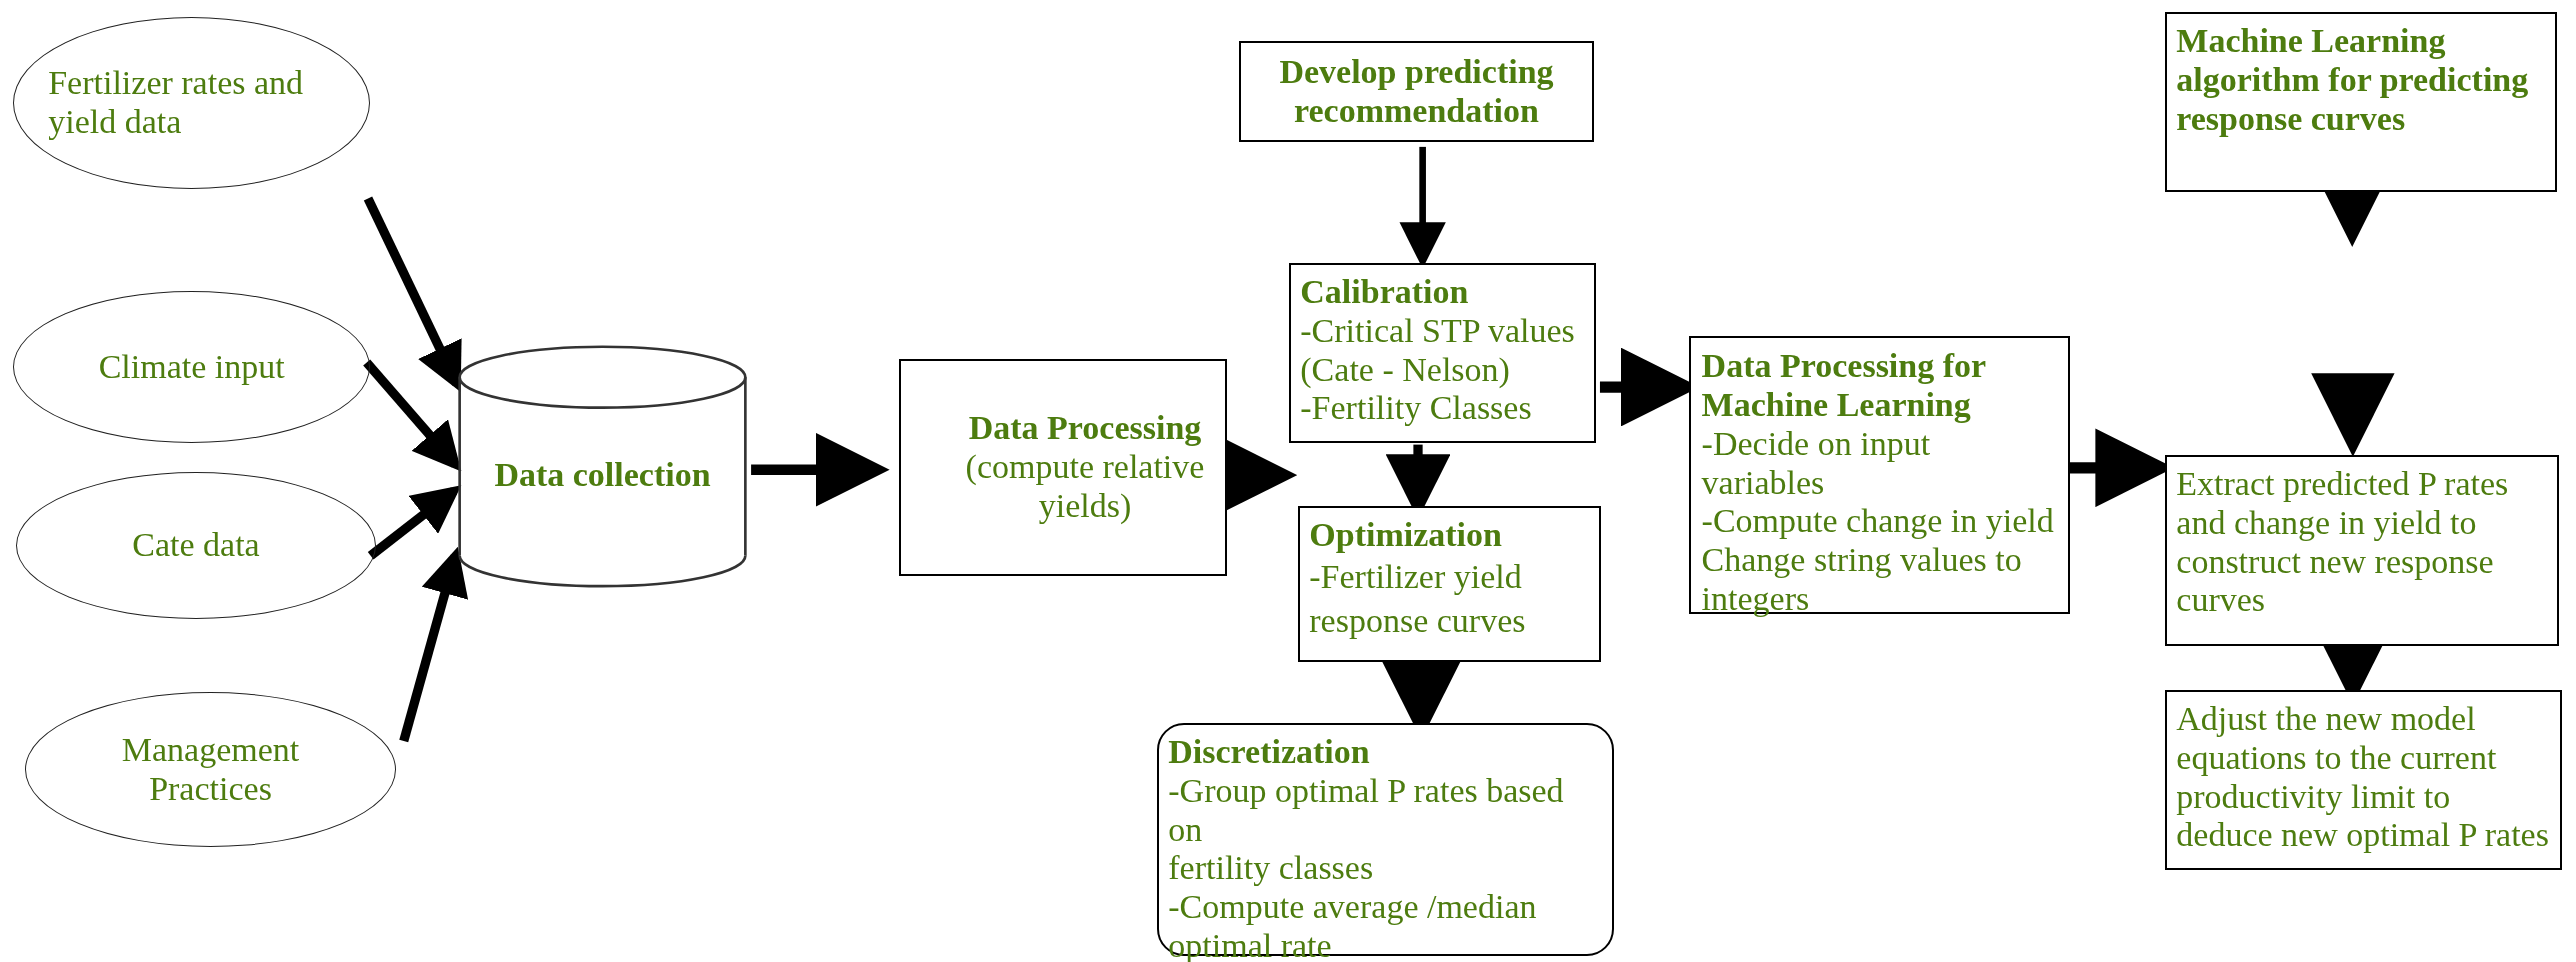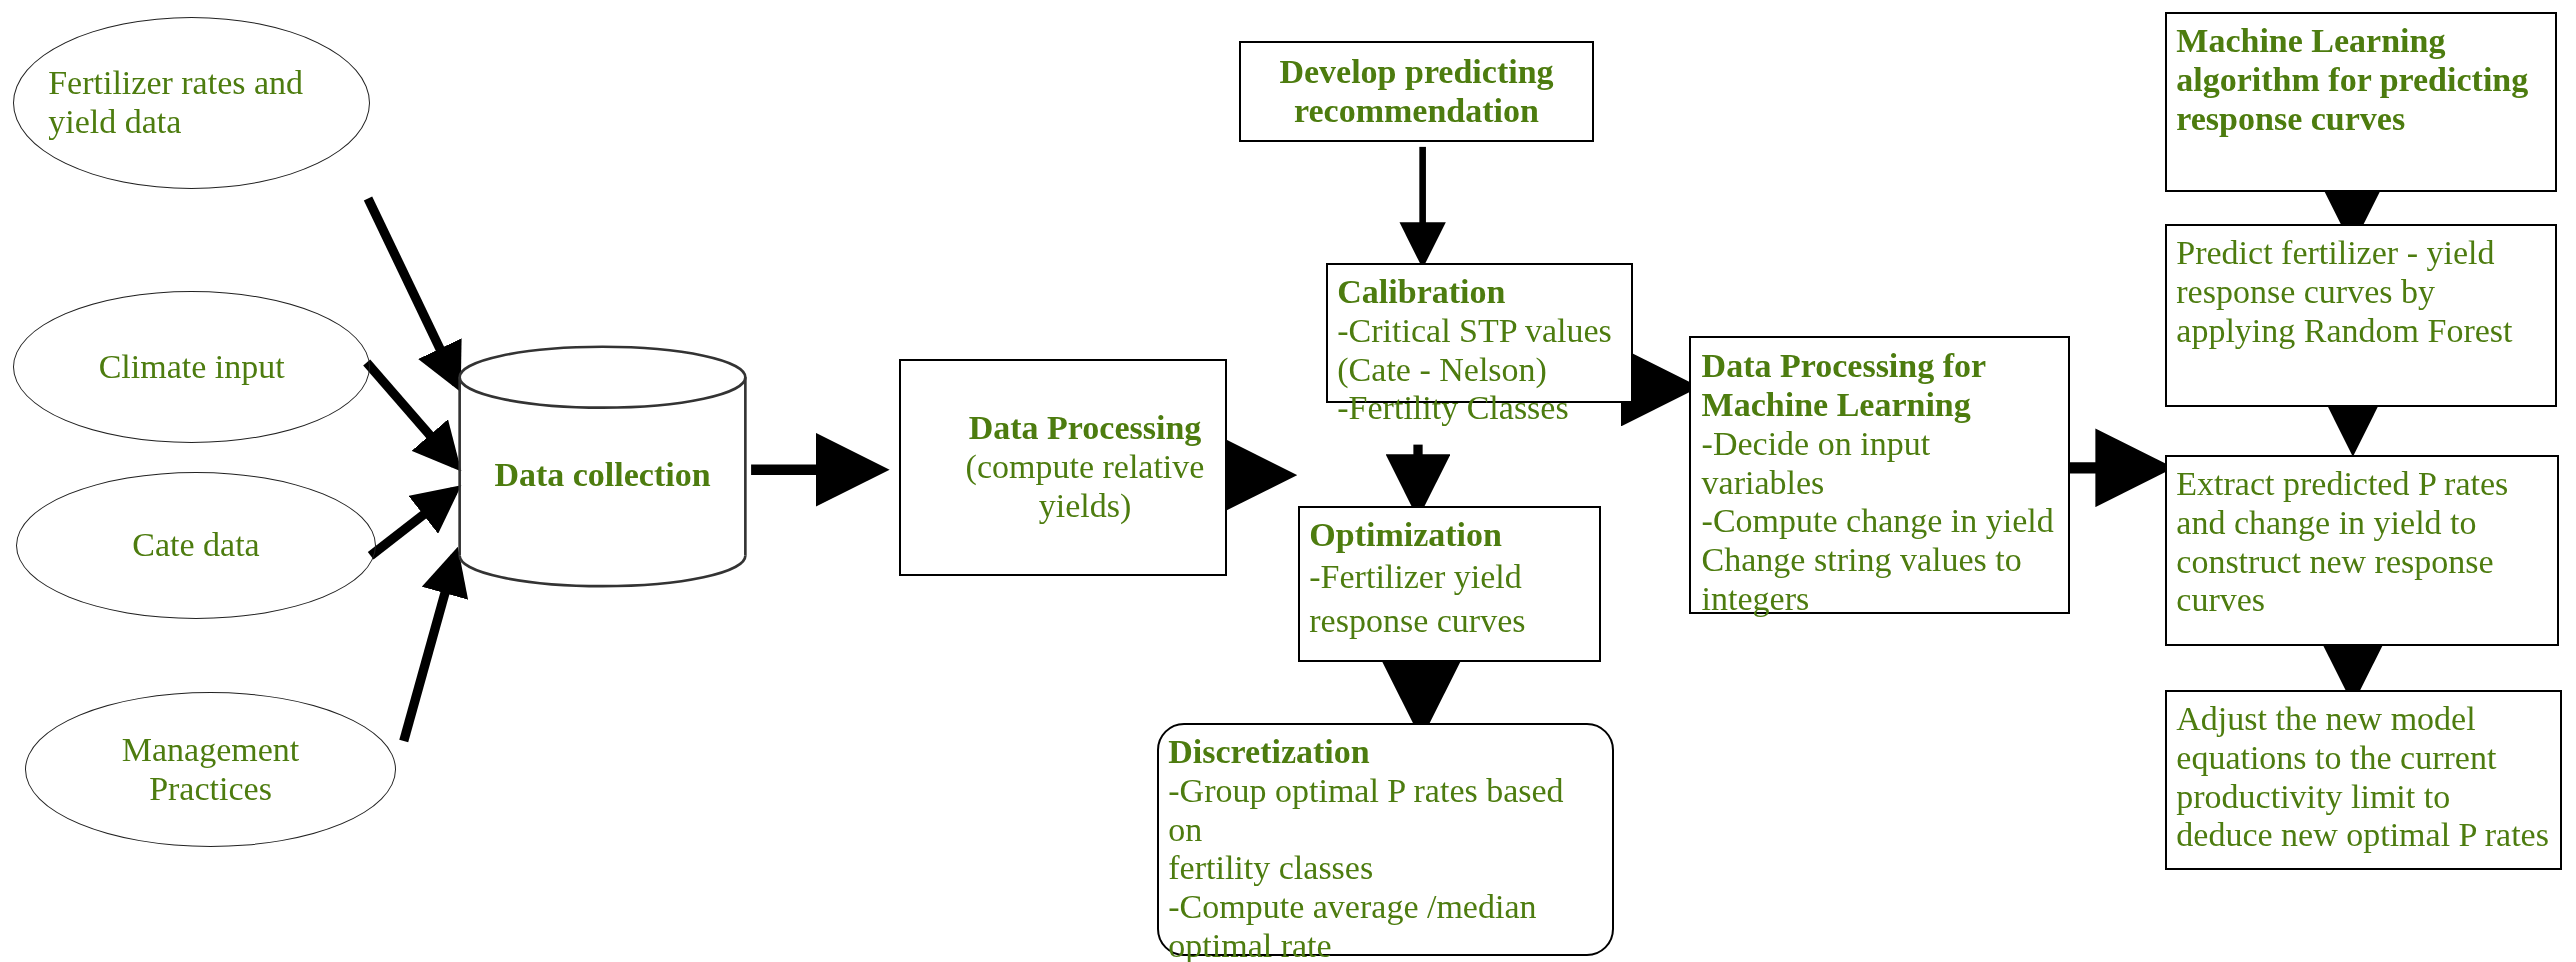--- a/index.html
+++ b/index.html
@@ -151,21 +151,21 @@
     </div>
   </div>
 
   <div class="node box" style="left:1239px; top:41px; width:355px; height:101px;">
     <div class="center-mid">
       <div class="txt bold" style="width:100%; text-align:center;">Develop predicting
 recommendation</div>
     </div>
   </div>
 
-  <div class="node box" style="left:1326px; top:263px; width:307px; height:140px;">
+  <div class="node box" style="left:1289px; top:263px; width:307px; height:180px;">
     <div class="pad-tl">
       <span class="txt title-line">Calibration</span>
       <span class="txt body-line">-Critical STP values
 (Cate - Nelson)
 -Fertility Classes</span>
     </div>
   </div>
 
   <div class="node box" style="left:1298px; top:506px; width:303px; height:156px;">
     <div class="pad-tl">
@@ -198,27 +198,20 @@
   </div>
 
   <div class="node box" style="left:2165px; top:12px; width:392px; height:180px;">
     <div class="pad-tl">
       <span class="txt title-line">Machine Learning
 algorithm for predicting
 response curves</span>
     </div>
   </div>
 
-  <div class="node box" style="left:2165px; top:224px; width:392px; height:183px;">
-    <div class="pad-tl">
-      <span class="txt body-line">Predict fertilizer - yield
-response curves by
-applying Random Forest</span>
-    </div>
-  </div>
 
   <div class="node box" style="left:2165px; top:455px; width:394px; height:191px;">
     <div class="pad-tl">
       <span class="txt body-line">Extract predicted  P rates
 and change in yield to
 construct new response
 curves</span>
     </div>
   </div>
 

